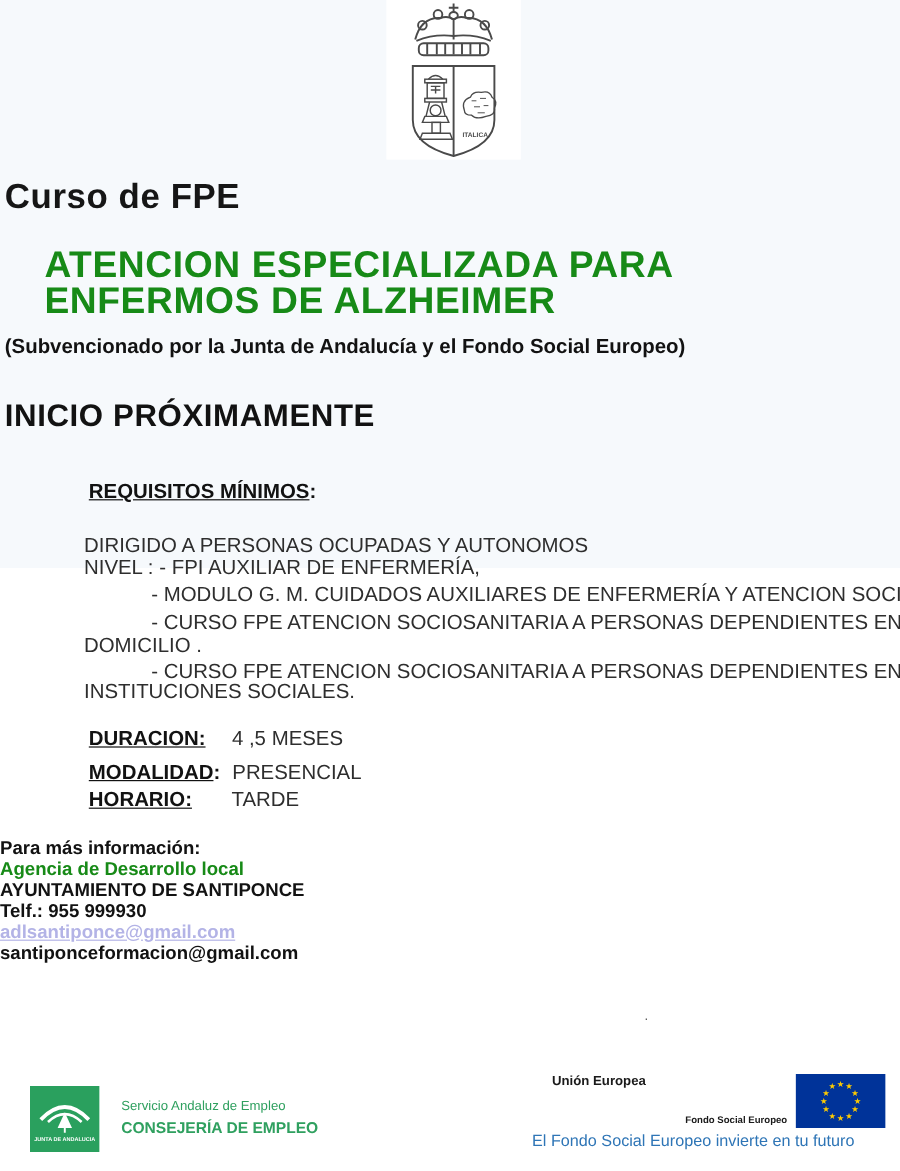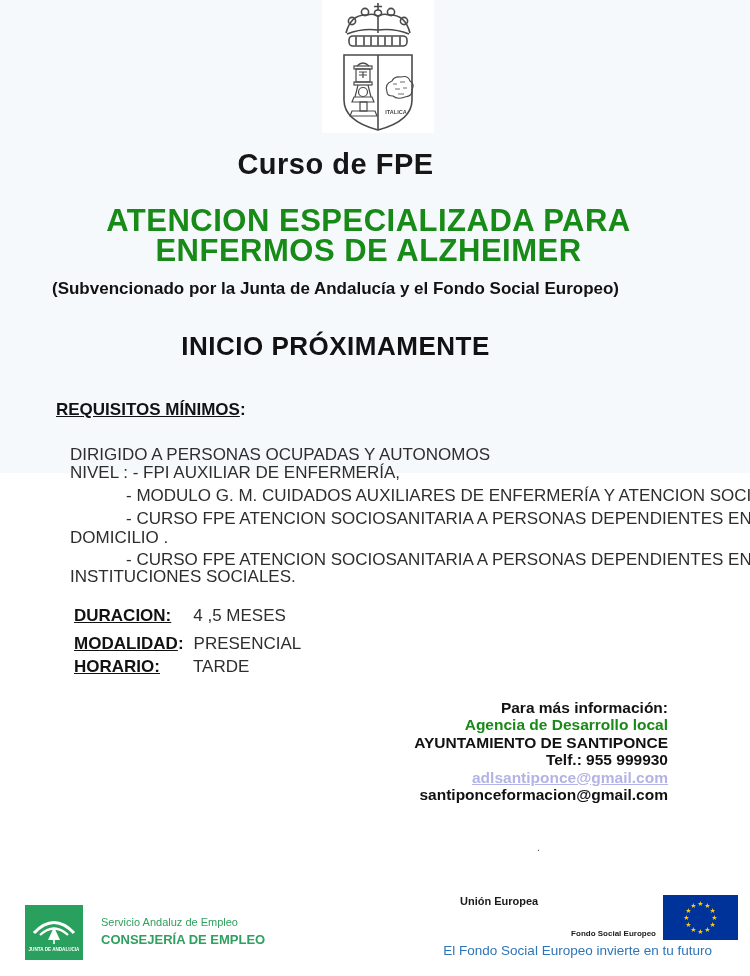--- a/index.html
+++ b/index.html
@@ -10,35 +10,35 @@
     background:#fff;
   }
   .page{
     position:absolute;left:0;top:0;width:750px;height:976px;overflow:hidden;
     background:linear-gradient(to bottom,#f6f9fc 0,#f6f9fc 473px,#ffffff 473px);
   }
   .crest-box{
     position:absolute;left:322px;top:0;width:112px;height:133px;
     background:#ffffff;display:flex;align-items:flex-start;justify-content:center;
   }
-  .center-text{position:absolute;left:16px;width:639px;text-align:center;}
+  .center-text{position:absolute;left:4px;width:639px;}
   .course-label{top:148px;font-size:29px;font-weight:bold;color:#161616;letter-spacing:.5px;}
   .main-title{top:206px;font-size:31px;font-weight:bold;color:#178a17;line-height:30px;letter-spacing:.5px;padding-left:33px;}
   .subtitle{top:279px;font-size:17px;font-weight:bold;color:#121212;}
   .start-notice{top:331px;font-size:26px;font-weight:bold;color:#121212;letter-spacing:.5px;}
-  .req-heading{position:absolute;left:56px;top:400px;font-size:17px;font-weight:bold;color:#121212;}
+  .req-heading{position:absolute;left:74px;top:400px;font-size:17px;font-weight:bold;color:#121212;}
   .req-heading .u{text-decoration:underline;}
   .req-line{position:absolute;font-size:17px;color:#2e2e2e;white-space:nowrap;}
   .req-line.indent{left:126px;}
   .req-line.noindent{left:70px;}
   .detail-row{position:absolute;left:74px;font-size:17px;color:#2e2e2e;white-space:nowrap;}
   .detail-row .lbl{font-weight:bold;color:#121212;text-decoration:underline;}
   .detail-row .sfx{font-weight:bold;color:#121212;}
   .detail-row .val{margin-left:18px;}
-  .contact{position:absolute;left:0;top:699px;width:668px;text-align:right;
+  .contact{position:absolute;left:0;top:699px;width:668px;text-align:left;
     font-size:15.5px;font-weight:bold;color:#121212;line-height:17.4px;}
   .contact .agency{color:#178a17;}
   .contact .email-link{color:#b3b3e6;text-decoration:underline;cursor:pointer;}
   .stray-dot{position:absolute;left:537px;top:841px;font-size:11px;color:#555;}
   .junta-logo{position:absolute;left:25px;top:905px;width:58px;height:55px;}
   .junta-text1{position:absolute;left:101px;top:916px;font-size:11px;color:#2fa05f;}
   .junta-text2{position:absolute;left:101px;top:932px;font-size:13px;font-weight:bold;color:#2fa05f;}
   .eu-title{position:absolute;left:460px;top:895px;width:196px;text-align:left;
     font-size:11px;font-weight:bold;color:#1a1a1a;}
   .eu-flag{position:absolute;left:663px;top:895px;width:75px;height:45px;}

